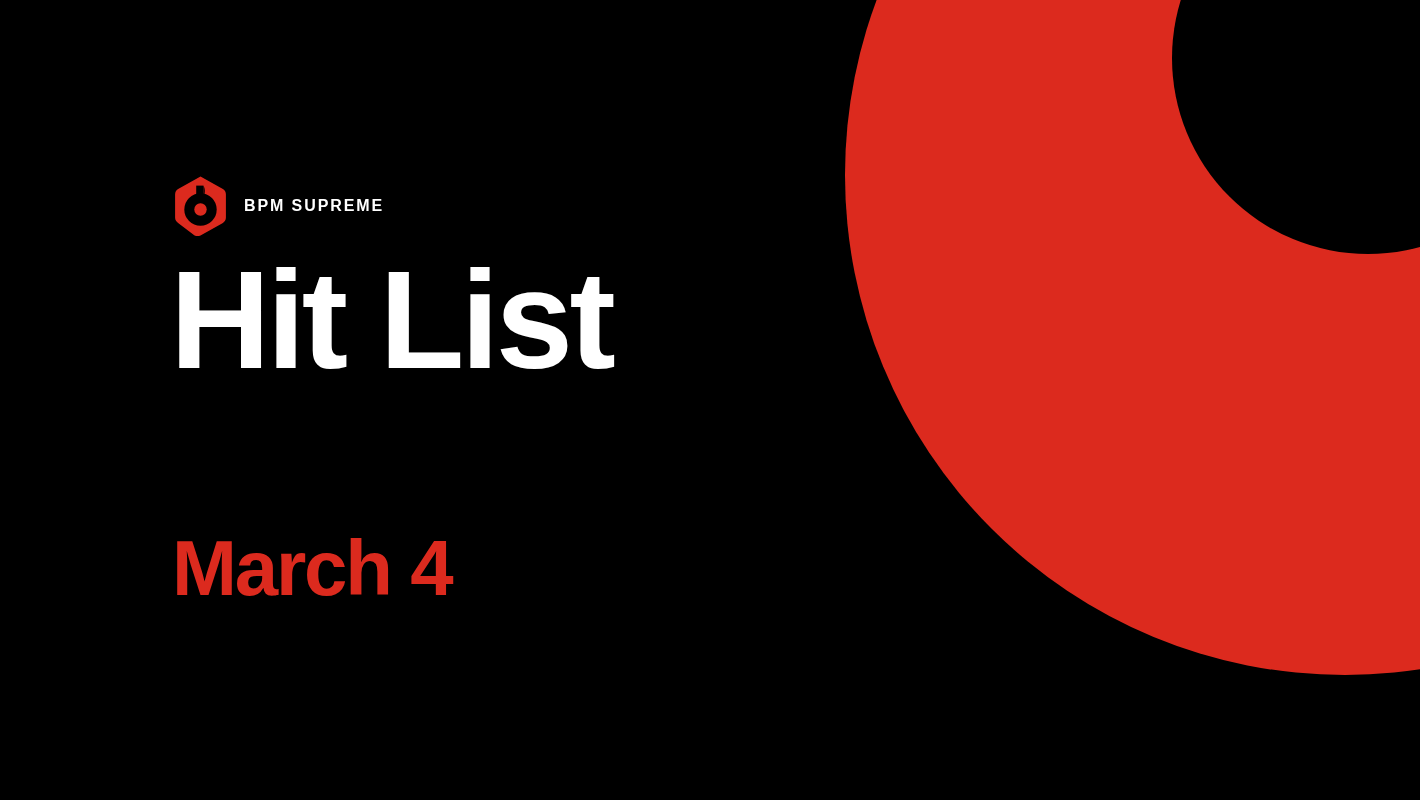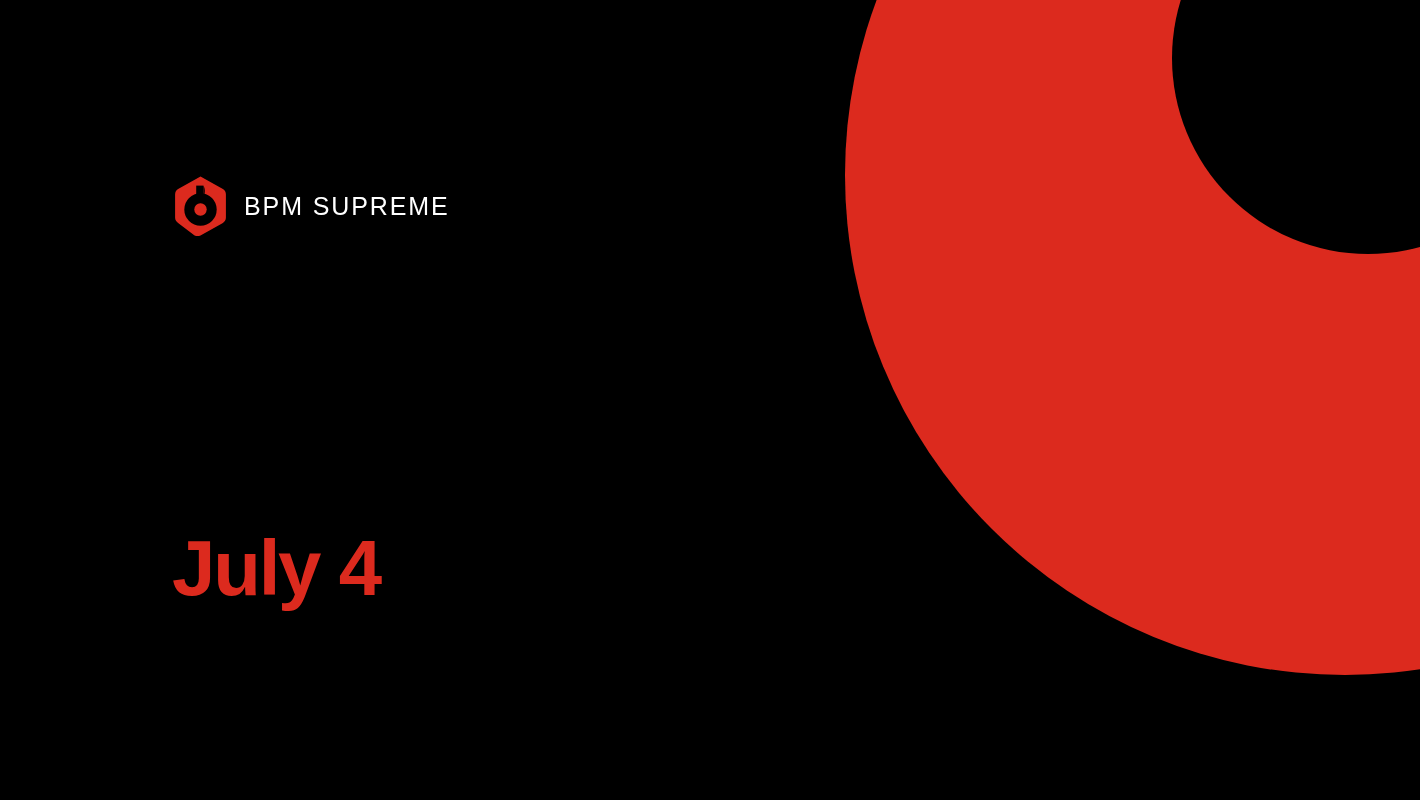--- a/index.html
+++ b/index.html
@@ -42,22 +42,22 @@
 
   #logo-mark {
     width: 57px;
     height: 60px;
     display: block;
     flex: 0 0 auto;
   }
 
   #brand-wordmark {
     color: #ffffff;
-    font-size: 25px;
-    font-weight: 400;
+    font-size: 16px;
+    font-weight: 700;
     letter-spacing: 1.9px;
     line-height: 1;
     white-space: nowrap;
     font-family: "Liberation Sans", sans-serif;
   }
 
   
   #headline-block {
     position: absolute;
     left: 170px;
@@ -133,17 +133,18 @@
 
         </mask>
       </defs>
       <rect x="0" y="0" width="57" height="60" fill="#DC2A1E" mask="url(#logo-cutout-mask)"></rect>
     </svg>
 
     <span id="brand-wordmark">BPM SUPREME</span>
   </div>
 
   <div id="headline-block">
+    <span class="headline-line">Hit List</span>
   </div>
 
-  <div id="subtitle-date">July 4</div>
+  <div id="subtitle-date">March 4</div>
 
 </div>
 
 </body></html>

